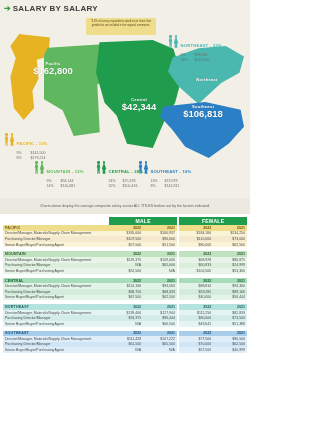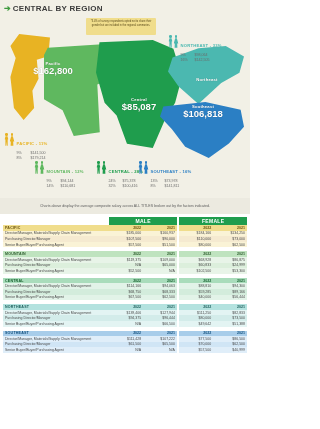--- a/index.html
+++ b/index.html
@@ -144,41 +144,41 @@
   .t-ne  .row.alt { background: #d3ecea; }
   .t-se  .band { background: #a8cdea; color: #11507e; }
   .t-se  .row  { background: #e0eef9; color: #4a4a4a; }
   .t-se  .row.alt { background: #d0e5f5; }
 </style>
 </head>
 <body>
 
 <div class="header">
   <span class="arrow-ico">➔</span>
-  <span class="header-title">CENTRAL BY REGION</span>
+  <span class="header-title">SALARY BY SALARY</span>
 </div>
 
 <div class="map-panel">
 
   <div class="note-box">*3.4% of survey respondents opted not to share their gender but are included in the regional summaries.</div>
 
   <div class="blob greatlakes"></div>
   <div class="blob pac"></div>
   <div class="blob mtn"></div>
   <div class="blob cen"></div>
   <div class="blob ne"></div>
   <div class="blob se"></div>
 
   <div class="blob-label lbl-pac">
     <span class="rname">Pacific</span>
     <span class="rval">$162,800</span>
   </div>
   <div class="blob-label lbl-cen">
     <span class="rname">Central</span>
-    <span class="rval">$85,087</span>
+    <span class="rval">$42,344</span>
   </div>
   <div class="blob-label lbl-ne">
     <span class="rname">Northeast</span>
   </div>
   <div class="blob-label lbl-se">
     <span class="rname">Southeast</span>
     <span class="rval">$106,818</span>
   </div>
 
   <div class="legend lg-ne">

